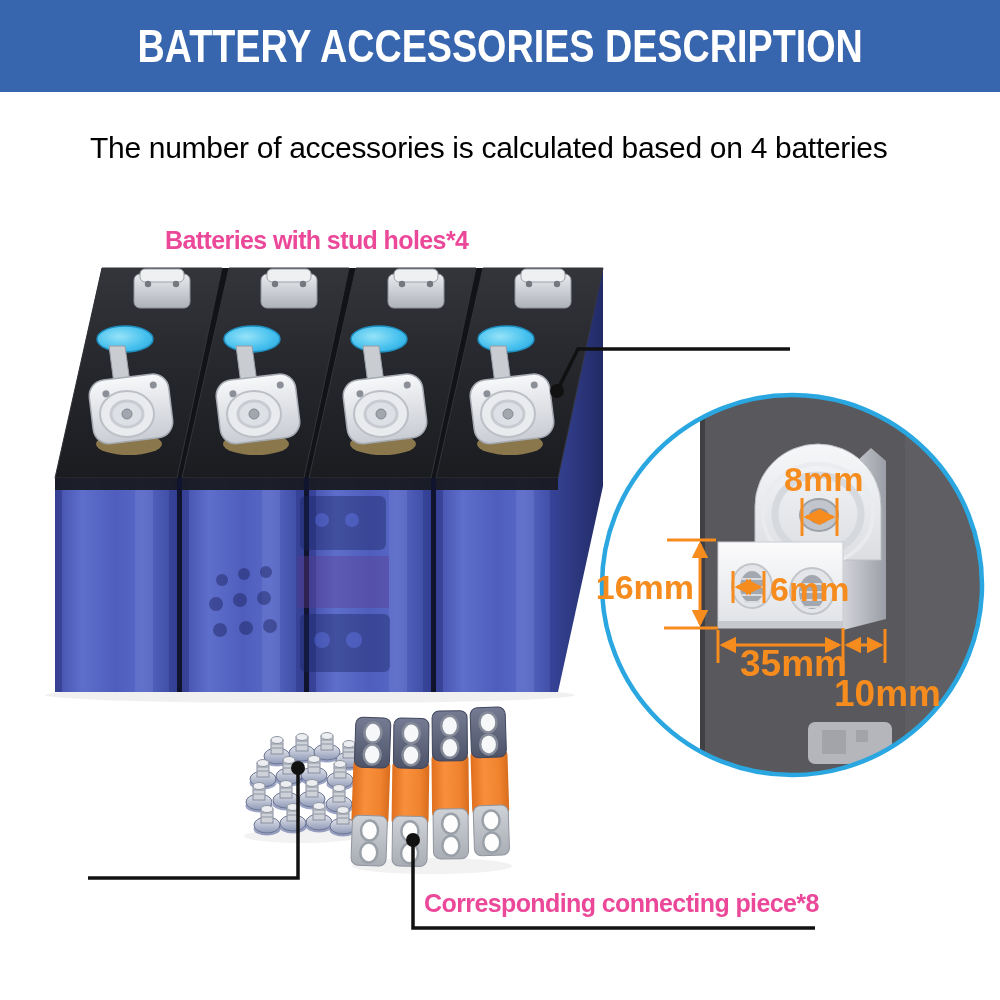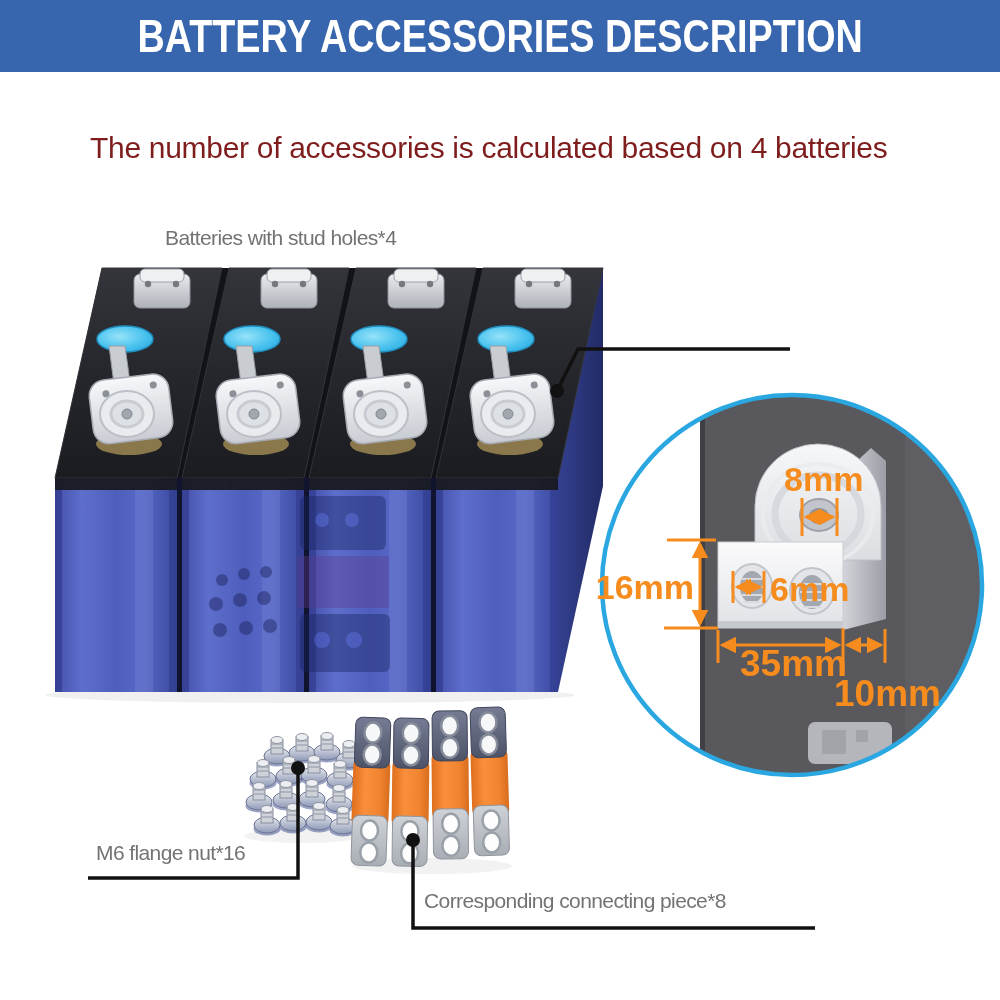--- a/index.html
+++ b/index.html
@@ -1,24 +1,24 @@
 <!DOCTYPE html>
 <html><head>
 <meta charset="utf-8">
 <style>
   html,body{margin:0;padding:0;background:#ffffff;}
   #stage{position:relative;width:1000px;height:1000px;overflow:hidden;background:#fff;
          font-family:"Liberation Sans",sans-serif;}
-  #banner{position:absolute;left:0;top:0;width:1000px;height:72px;display:flex;
+  #banner{position:absolute;left:0;top:0;width:1000px;height:92px;display:flex;
           align-items:center;justify-content:center;}
   #banner .title{color:#fff;font-size:46px;font-weight:bold;letter-spacing:0px;
           transform:scaleX(0.82);transform-origin:center;white-space:nowrap;}
-  .intro{position:absolute;left:90px;top:131px;font-size:30px;color:#7f1d1d;
+  .intro{position:absolute;left:90px;top:131px;font-size:30px;color:#000000;
          letter-spacing:-0.3px;white-space:nowrap;}
-  .callout{position:absolute;font-weight:normal;color:#737373;font-size:21px;
+  .callout{position:absolute;font-weight:bold;color:#ec4899;font-size:25px;
            letter-spacing:-0.6px;white-space:nowrap;}
   #lbl-batteries{left:165px;top:226px;}
   #lbl-stud{left:570px;top:308px;}
   #lbl-nut{left:96px;top:841px;}
   #lbl-conn{left:424px;top:889px;}
   #scene{position:absolute;left:0;top:0;}
   .dimtxt{font-family:"Liberation Sans",sans-serif;font-weight:bold;}
 </style>
 </head>
 <body>
@@ -275,15 +275,14 @@
     </g>
   </svg>
 
   <div id="banner" style="background: rgb(55, 102, 174);">
     <span class="title" style="color: rgb(255, 255, 255);">BATTERY ACCESSORIES DESCRIPTION</span>
   </div>
 
   <div class="intro">The number of accessories is calculated based on 4 batteries</div>
 
   <div class="callout" id="lbl-batteries">Batteries with stud holes*4</div>
-  <div class="callout" id="lbl-nut">M6 flange nut*16</div>
   <div class="callout" id="lbl-conn">Corresponding connecting piece*8</div>
 </div>
 
 </body></html>

